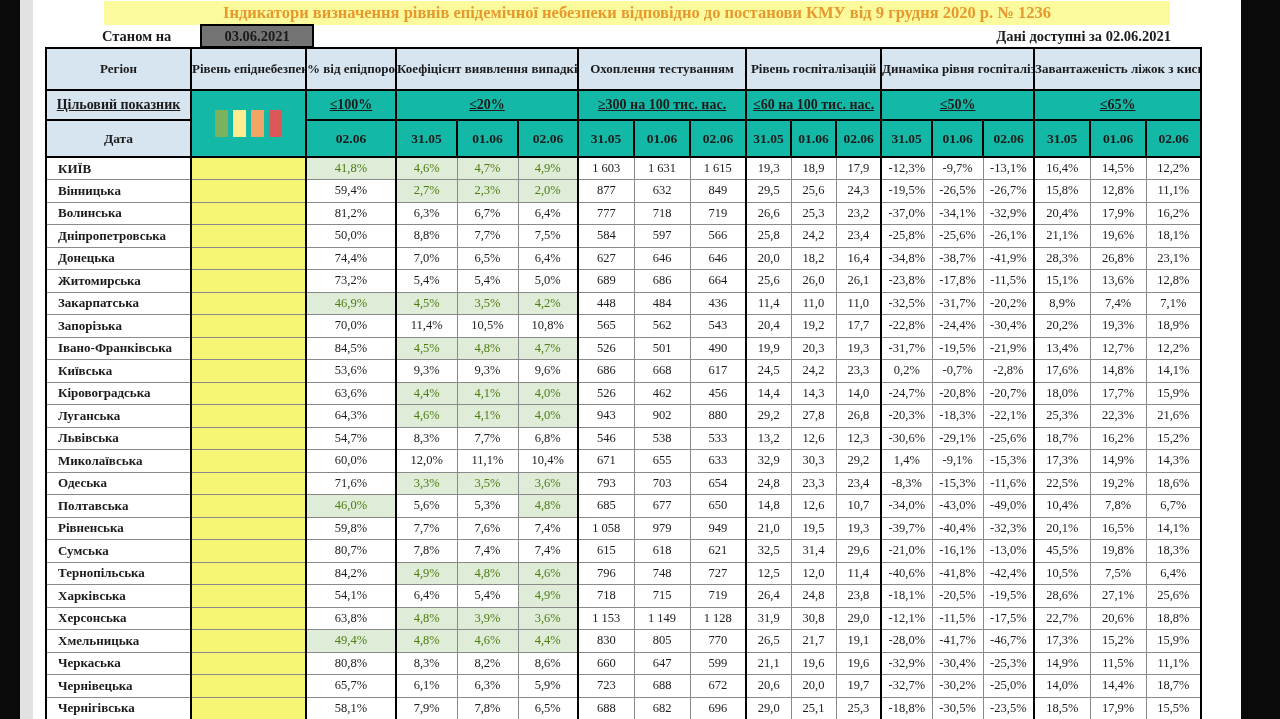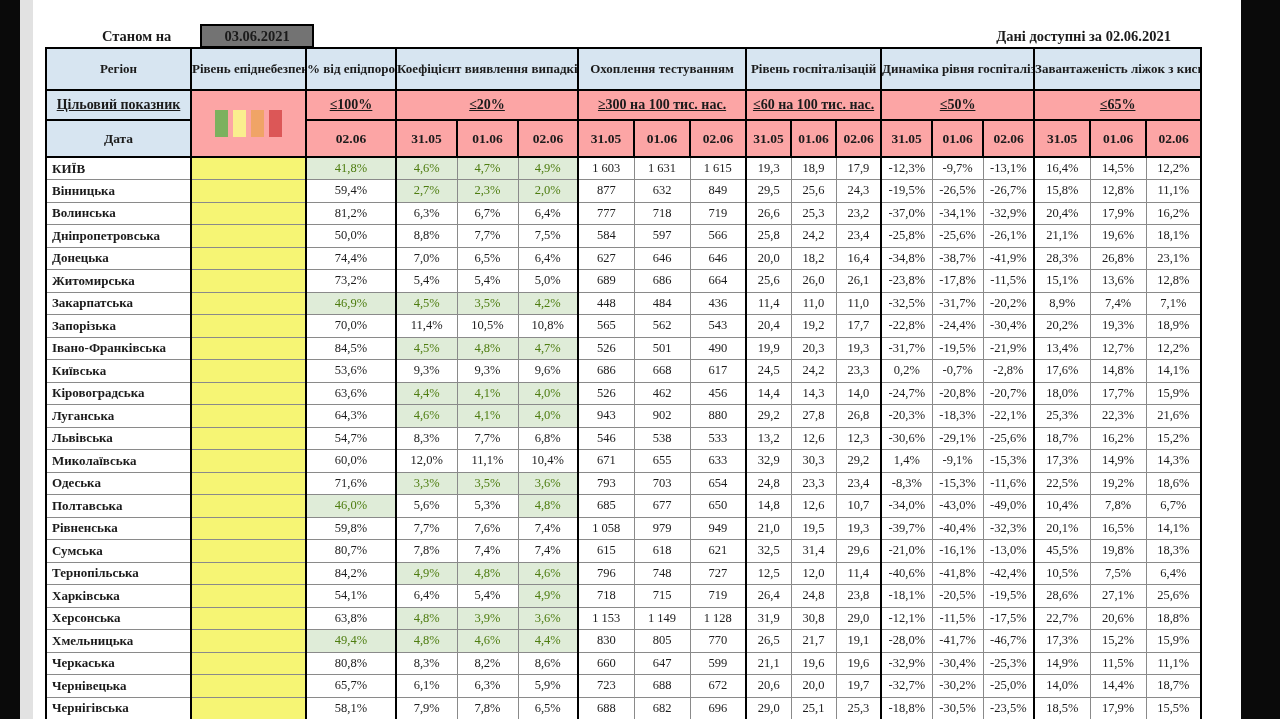--- a/index.html
+++ b/index.html
@@ -10,45 +10,46 @@
   .title{position:absolute;left:84px;top:1px;width:1066px;height:24px;background:#fbfb9e;
          color:#e8992e;font-weight:bold;font-size:16.5px;line-height:24px;text-align:center;
          white-space:nowrap;overflow:hidden;}
   .stanom-label{position:absolute;left:82px;top:28px;font-weight:bold;font-size:14.5px;}
   .stanom-box{position:absolute;left:180px;top:24px;width:110px;height:20px;background:#737373;
               border:2px solid #000;font-weight:bold;font-size:14.5px;text-align:center;line-height:20px;}
   .available{position:absolute;right:70px;top:28px;font-weight:bold;font-size:14.5px;}
   table{position:absolute;left:25px;top:47px;width:1155px;border-collapse:collapse;table-layout:fixed;}
   th,td{padding:0;text-align:center;overflow:hidden;white-space:nowrap;}
   thead th{border:2px solid #000;background:#d7e5f1;font-size:13px;font-weight:bold;line-height:1.12;}
-  thead th.white{background:#fca5a5;}
+  thead th.white{background:#14b8a6;}
   thead tr.r1{height:42px;}
   thead tr.r2{height:30px;text-decoration:underline;}
   thead tr.r2 th{font-size:14px;}
   thead tr.r3{height:37px;}
   thead tr.r3 th{font-size:13.5px;}
   tbody td{border:1px solid #8a8a8a;font-size:12.5px;}
   tbody tr{height:22.5px;}
-  td.region{font-weight:bold;text-align:left;padding-left:5px;font-size:13px;
+  td.region{font-weight:bold;text-align:left;padding-left:11px;font-size:13px;
             border-left:2px solid #000;border-right:2px solid #000;}
   td.level{background:#f6f574;border-right:2px solid #000;}
   td.gs{border-left:2px solid #000;}
   td.ge{border-right:2px solid #000;}
   td.green{background:#dfecd8;color:#4d7c0f;}
   tr.ar td{border-top:2px solid #000;font-size:13px;}
   tr.ar td.nodata{border-right:2px solid #000;font-weight:normal;}
   .legend{display:flex;justify-content:center;align-items:center;gap:5px;height:100%;}
   .legend span{display:inline-block;width:13px;height:27px;}
 </style>
 </head>
 <body>
 
 <div class="screen">
   <div class="paper">
     <div class="gray-strip"></div>
+    <div class="title">Індикатори визначення рівнів епідемічної небезпеки відповідно до постанови КМУ від 9 грудня 2020 р. № 1236</div>
     <div class="stanom-label">Станом на</div>
     <div class="stanom-box">03.06.2021</div>
     <div class="available">Дані доступні за 02.06.2021</div>
 
     <table id="grid">
       <colgroup id="cols">
           <col style="width: 145px;">
           <col style="width: 115px;">
           <col style="width: 90px;">
           <col style="width: 61px;">

